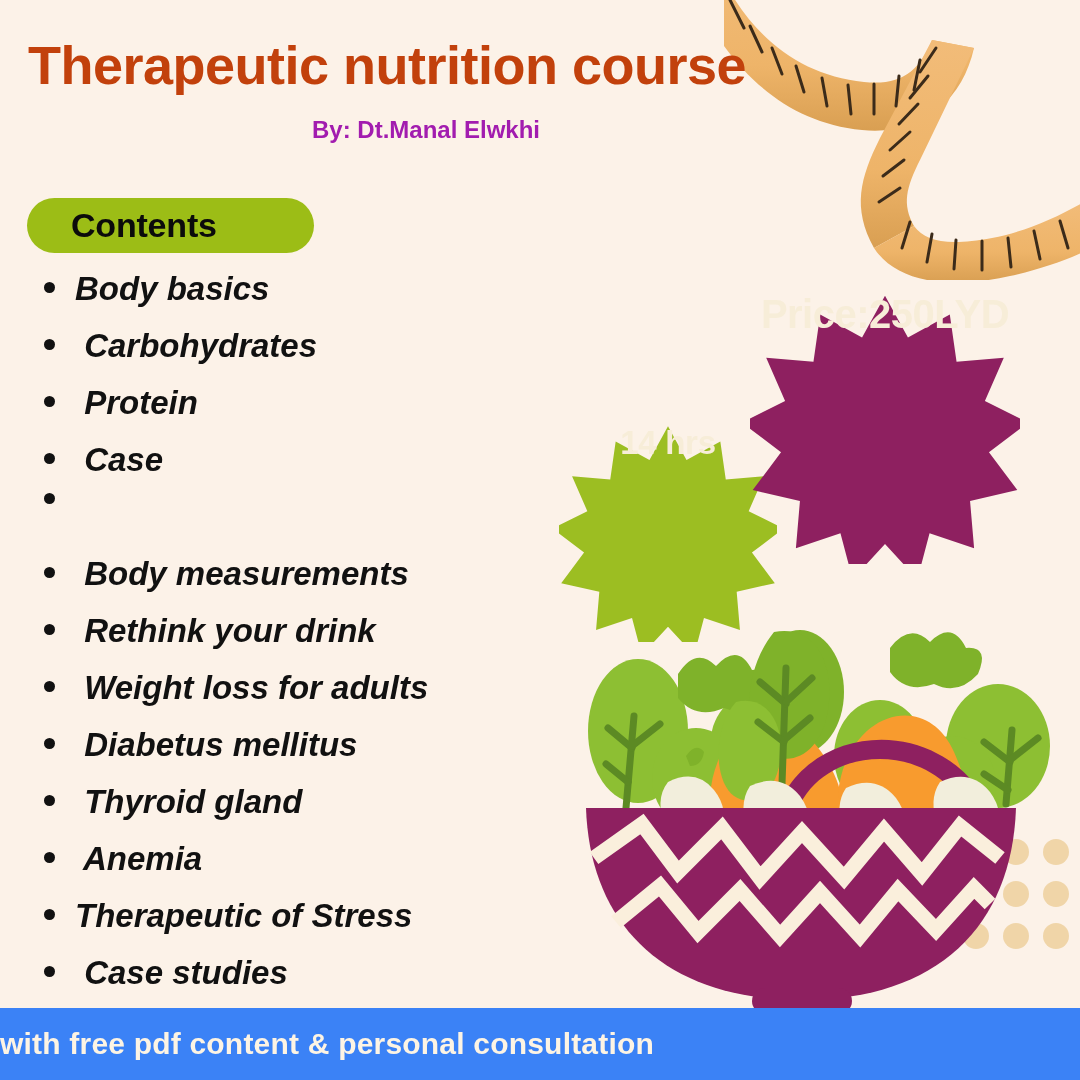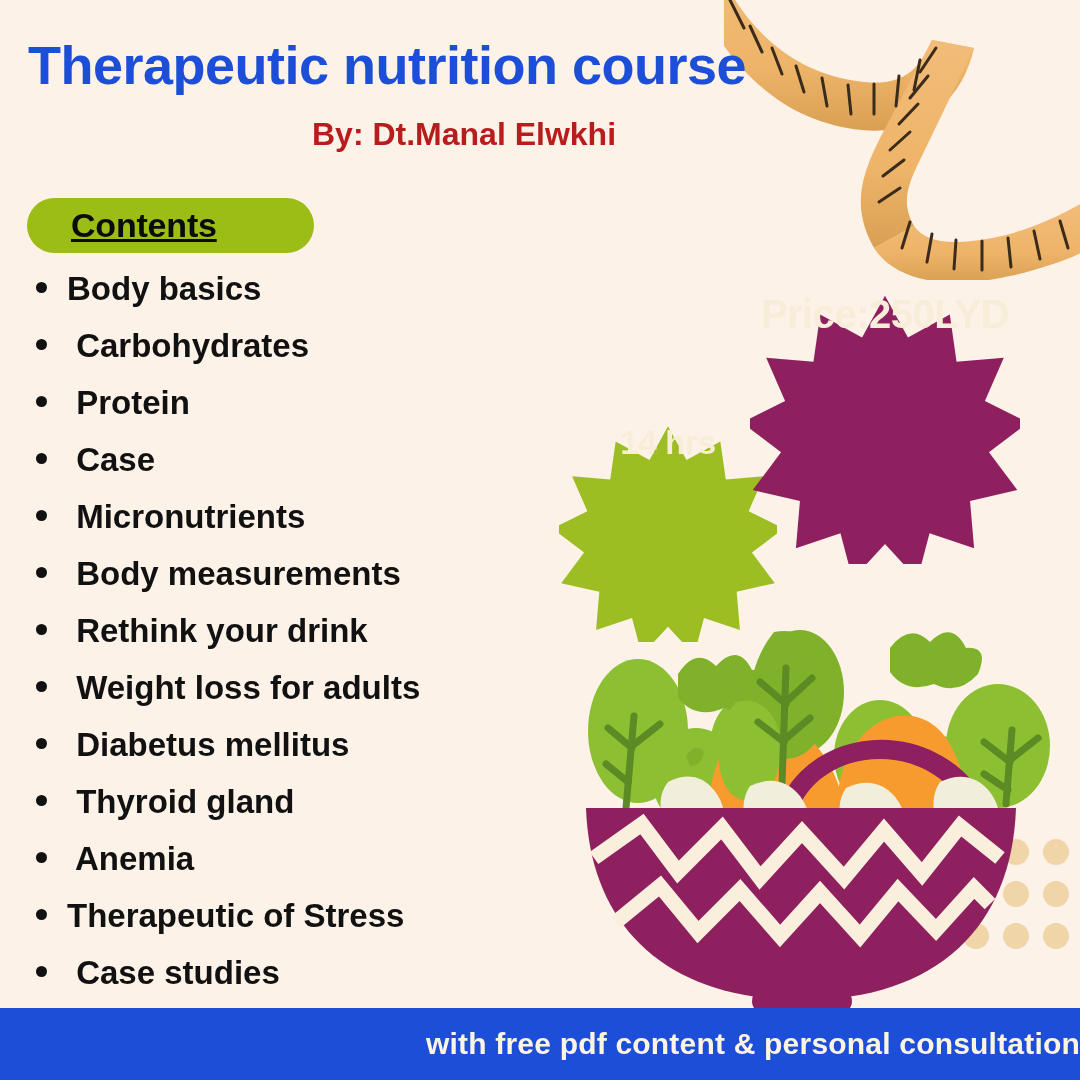--- a/index.html
+++ b/index.html
@@ -9,44 +9,43 @@
     background:#FCF2E8;
   }
   .poster{position:relative;width:1080px;height:1080px;background:#FCF2E8;overflow:hidden;}
 
   
   .tape-wrap{position:absolute;top:-10px;right:-4px;width:360px;height:290px;pointer-events:none;}
 
   
   .title{
     position:absolute;left:28px;top:34px;
-    font-size:54px;font-weight:bold;color:#1d4ed8;
+    font-size:54px;font-weight:bold;color:#c2410c;
     letter-spacing:-0.5px;white-space:nowrap;
   }
   .byline{
     position:absolute;left:312px;top:116px;
-    font-size:32px;font-weight:bold;color:#b91c1c;
+    font-size:24px;font-weight:bold;color:#a21caf;
     white-space:nowrap;
   }
 
   
   .pill{
     position:absolute;left:27px;top:198px;
     width:287px;height:55px;border-radius:28px;
     background:#9CBD16;
     display:flex;align-items:center;
   }
   .pill-label{
     margin-left:44px;font-size:34px;font-weight:bold;color:#0B0B0B;
     letter-spacing:-0.2px;
-    text-decoration:underline;
-  }
-
-  
-  .toc{position:absolute;left:36px;top:272px;width:540px;}
+  }
+
+  
+  .toc{position:absolute;left:44px;top:272px;width:540px;font-style:italic;}
   .toc-item{
     display:flex;align-items:baseline;
     height:57px;
   }
   .toc-bullet{
     width:11px;height:11px;border-radius:50%;background:#111;
     flex:0 0 auto;margin-right:20px;position:relative;top:-7px;
   }
   .toc-text{
     font-size:33px;font-weight:bold;color:#111;white-space:pre;
@@ -68,21 +67,21 @@
 
   
   .bowl-wrap{position:absolute;left:560px;top:596px;width:520px;height:420px;}
 
   
   .dots{position:absolute;left:962px;top:838px;width:110px;height:115px;}
 
   
   .banner{
     position:absolute;left:0;bottom:0;width:1080px;height:72px;
-    background:#1d4ed8;display:flex;align-items:center;justify-content:flex-end;
+    background:#3b82f6;display:flex;align-items:center;justify-content:flex-start;
   }
   .banner-text{
     font-size:30px;font-weight:bold;color:#FDF4E4;
     letter-spacing:0.2px;white-space:nowrap;
   }
 </style>
 </head>
 <body>
 
 <div class="poster">
@@ -154,21 +153,20 @@
     <div class="toc-item">
       <span class="toc-bullet"></span>
       <span class="toc-text"> Protein</span>
     </div>
     <div class="toc-item">
       <span class="toc-bullet"></span>
       <span class="toc-text"> Case</span>
     </div>
     <div class="toc-item">
       <span class="toc-bullet"></span>
-      <span class="toc-text"> Micronutrients</span>
     </div>
     <div class="toc-item">
       <span class="toc-bullet"></span>
       <span class="toc-text"> Body measurements</span>
     </div>
     <div class="toc-item">
       <span class="toc-bullet"></span>
       <span class="toc-text"> Rethink your drink</span>
     </div>
     <div class="toc-item">

